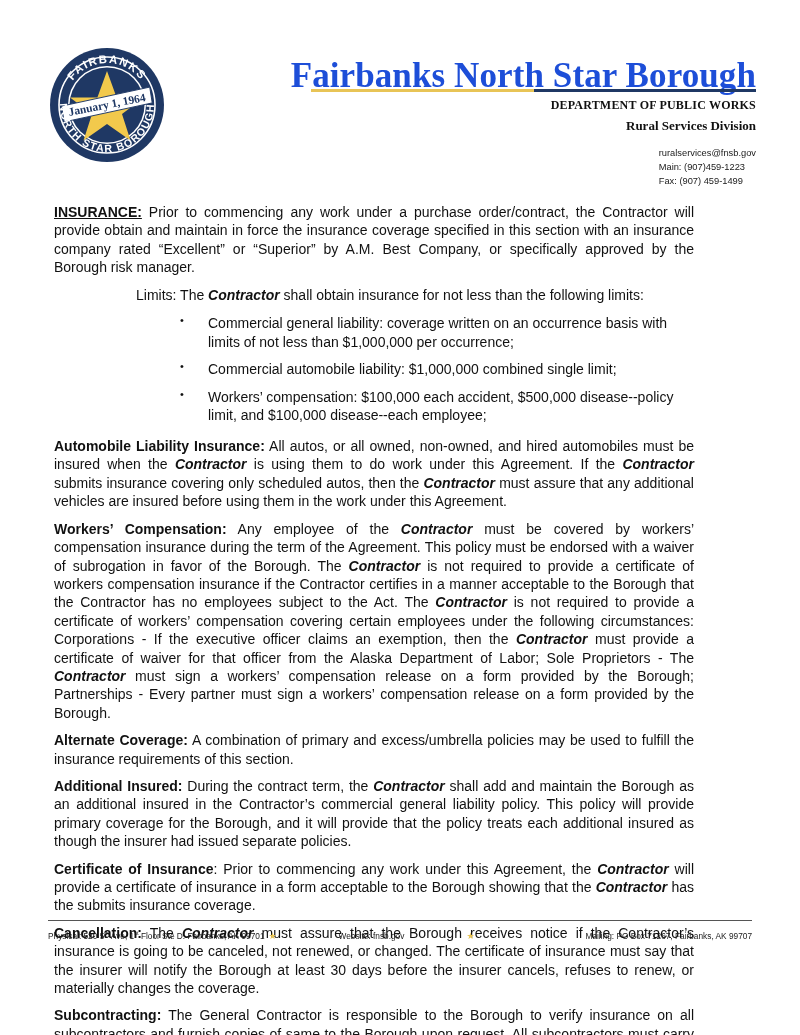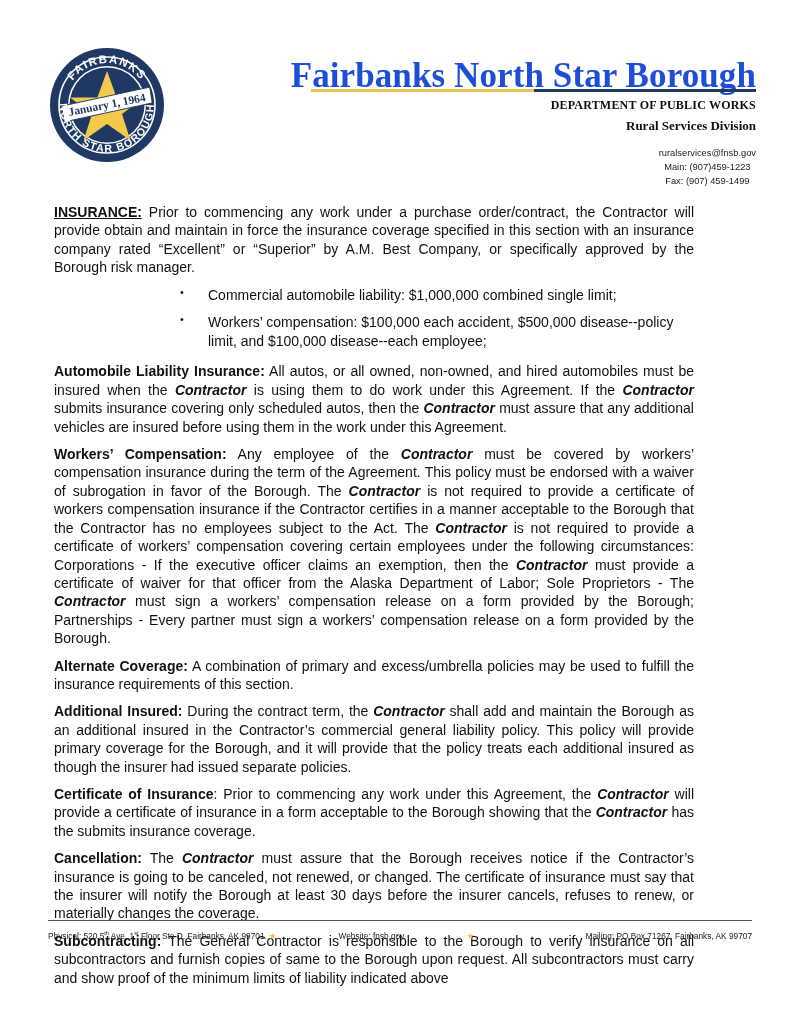--- a/index.html
+++ b/index.html
@@ -78,21 +78,21 @@
     font-family: "Liberation Serif", serif;
     font-weight: bold;
     font-size: 13px;
     color: #111111;
     white-space: nowrap;
   }
   .contact {
     position: absolute;
     right: 44px;
     top: 146px;
-    text-align: center;
+    text-align: left;
     font-size: 9.3px;
     line-height: 1.52;
     color: #1a1a1a;
     white-space: nowrap;
   }
   .contact div { display: block; }
 
   
   .doc-body {
     position: absolute;
@@ -226,22 +226,26 @@
     </div>
   </div>
 
   <div class="doc-body">
 
     <p class="para">
       <span class="ul-bold">INSURANCE:</span><span> Prior to commencing any work under a purchase order/contract, the Contractor will provide obtain and maintain in force the insurance coverage specified in this section with an insurance company rated “Excellent” or “Superior” by A.M. Best Company, or specifically approved by the Borough risk manager.</span>
     </p>
 
 
+    <p class="limits">
+      <span>Limits:  The </span><span class="bi">Contractor</span><span> shall obtain insurance for not less than the following limits:</span>
+    </p>
 
     <ul class="limit-list">
+      <li>Commercial general liability: coverage written on an occurrence basis with limits of not less than $1,000,000 per occurrence;</li>
       <li>Commercial automobile liability:  $1,000,000 combined single limit;</li>
       <li>Workers’ compensation:  $100,000 each accident, $500,000 disease--policy limit, and $100,000 disease--each employee;</li>
     </ul>
 
     <p class="para">
       <span class="bold">Automobile Liability Insurance:</span><span> All autos, or all owned, non-owned, and hired automobiles must be insured when the </span><span class="bi">Contractor</span><span> is using them to do work under this Agreement.  If the </span><span class="bi">Contractor</span><span> submits insurance covering only scheduled autos, then the </span><span class="bi">Contractor</span><span> must assure that any additional vehicles are insured before using them in the work under this Agreement.</span>
     </p>
 
     <p class="para">
       <span class="bold">Workers’ Compensation:</span><span> Any employee of the </span><span class="bi">Contractor</span><span> must be covered by workers’ compensation insurance during the term of the Agreement. This policy must be endorsed with a waiver of subrogation in favor of the Borough. The </span><span class="bi">Contractor</span><span> is not required to provide a certificate of workers compensation insurance if the Contractor certifies in a manner acceptable to the Borough that the Contractor has no employees subject to the Act.  The </span><span class="bi">Contractor</span><span> is not required to provide a certificate of workers’ compensation covering certain employees under the following circumstances: Corporations - If the executive officer claims an exemption, then the </span><span class="bi">Contractor</span><span> must provide a certificate of waiver for that officer from the Alaska Department of Labor; Sole Proprietors - The </span><span class="bi">Contractor</span><span> must sign a workers’ compensation release on a form provided by the Borough; Partnerships - Every partner must sign a workers’ compensation release on a form provided by the Borough.</span>

